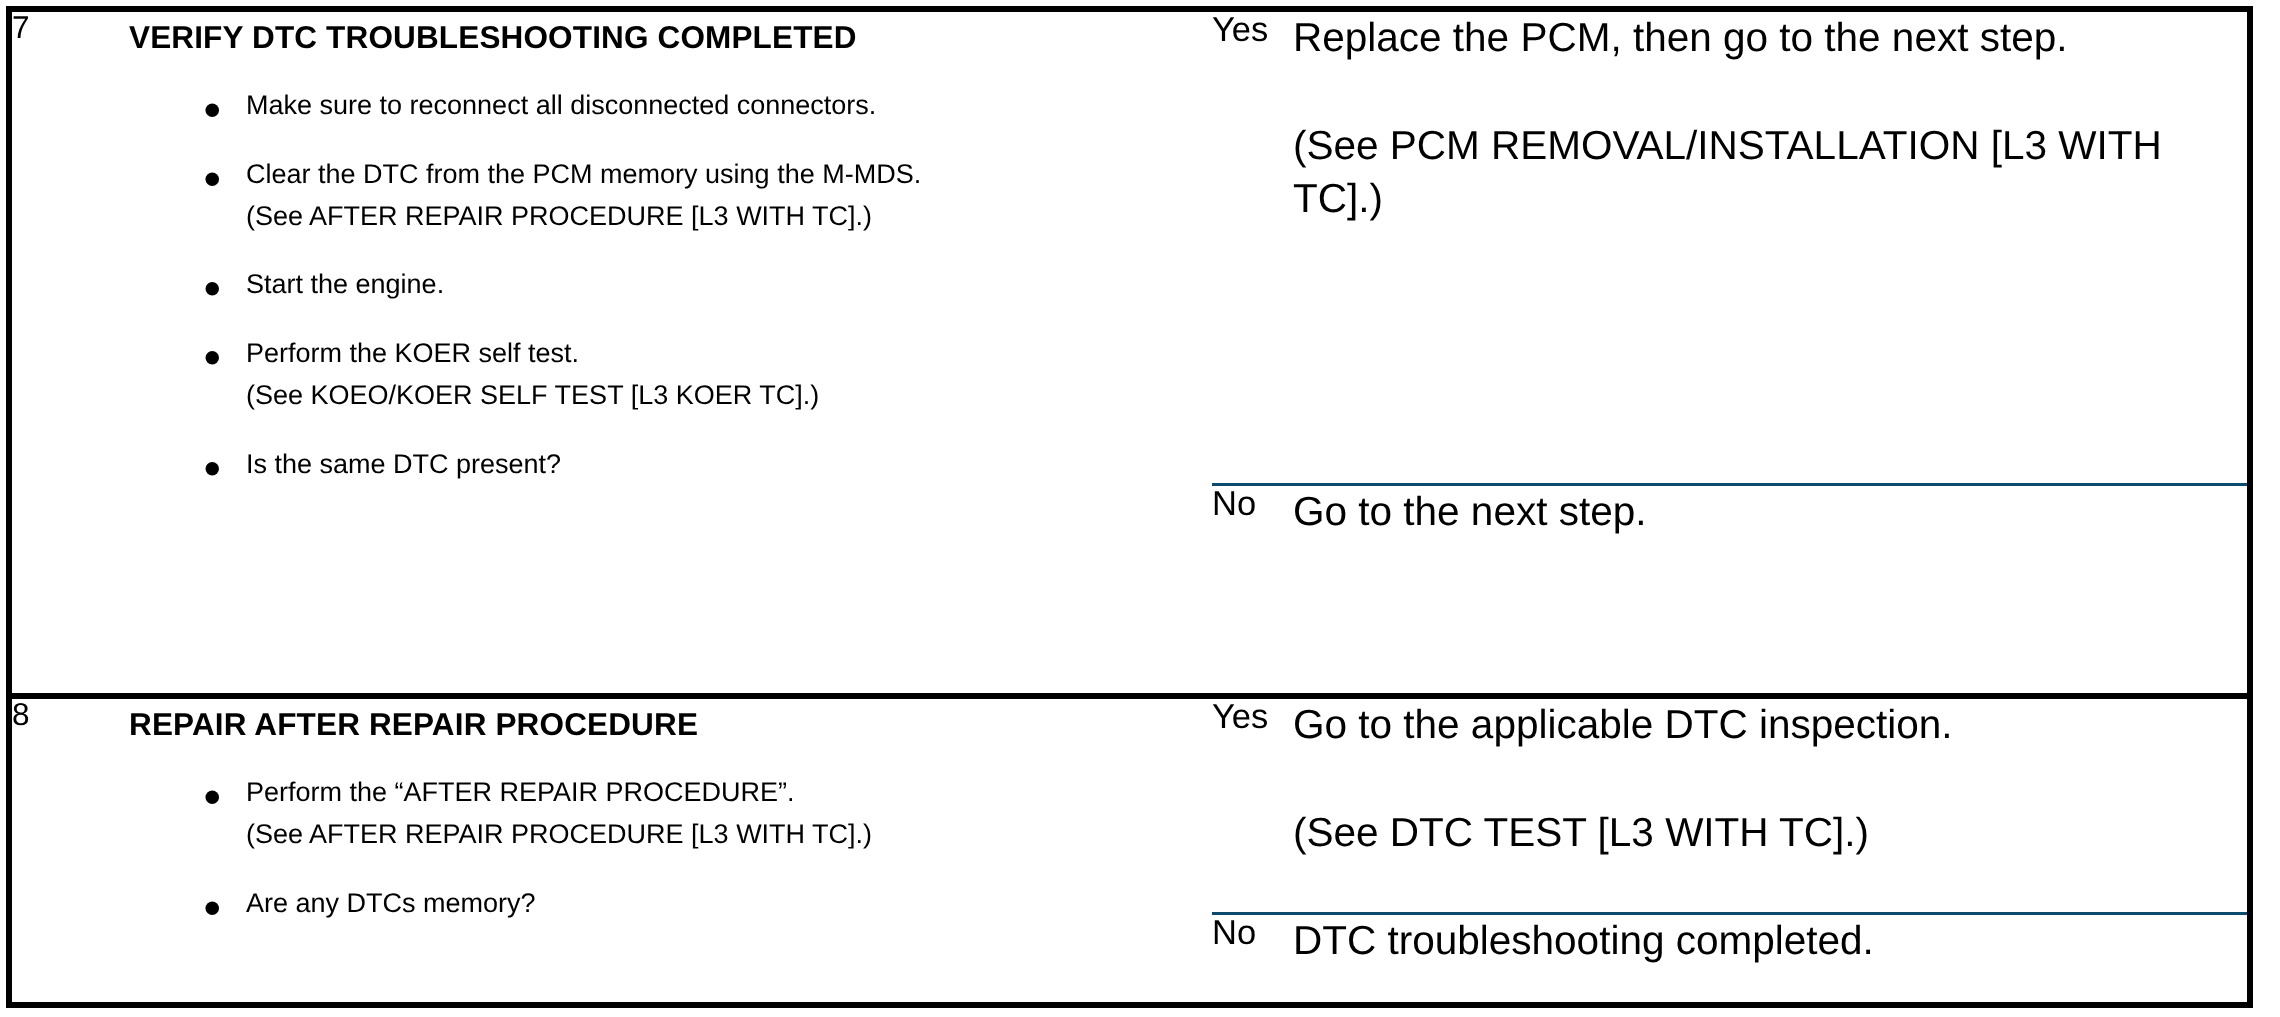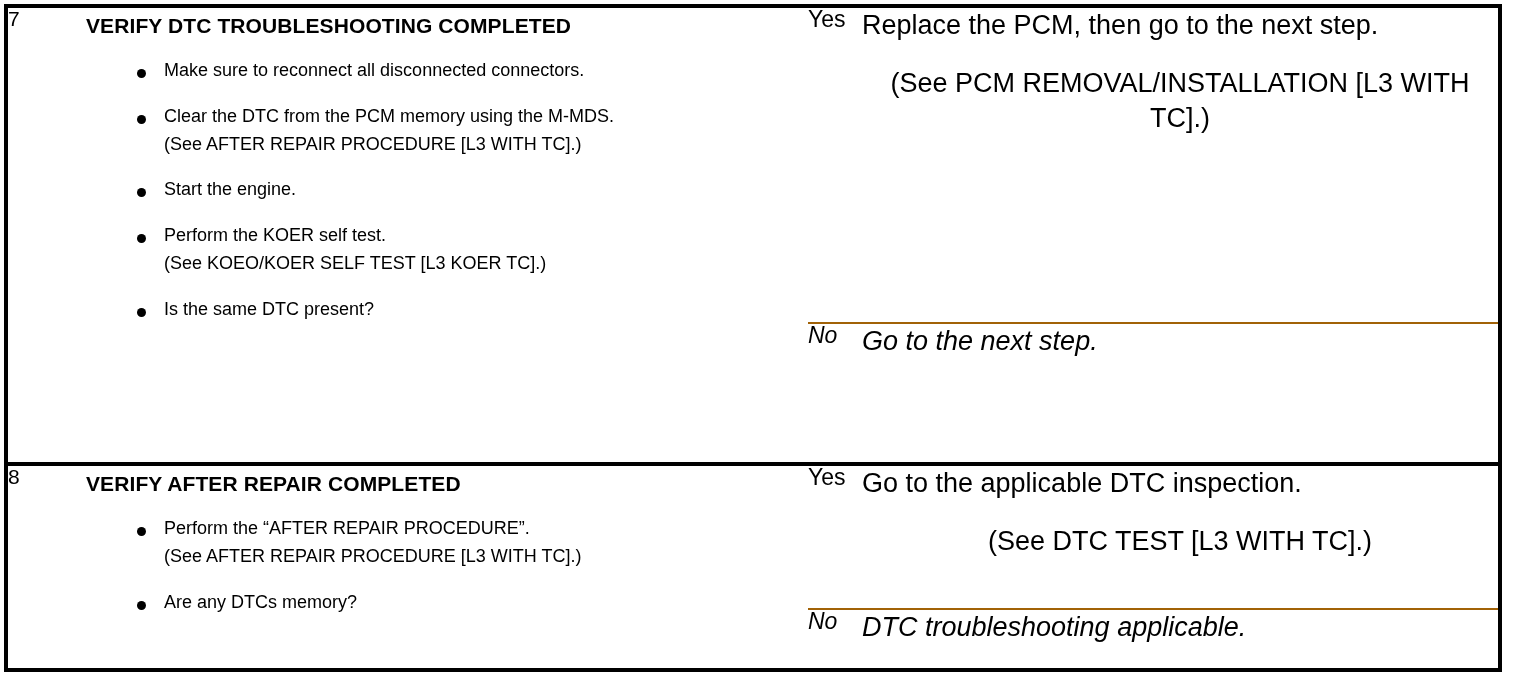--- a/index.html
+++ b/index.html
@@ -111,38 +111,37 @@
     width: 100%;
     height: 100%;
     border-collapse: collapse;
     table-layout: fixed;
   }
   .answers td {
     vertical-align: top;
     padding: 0;
   }
   .answers tr + tr > td {
-    border-top: 2px solid #a16207;
-    font-style: italic;
+    border-top: 2px solid #0c4a6e;
   }
   .ans-label {
     width: 54px;
     border-right: 2px solid #000000;
     font-size: 23px;
     line-height: 1;
     padding: 8px 0 0 6px;
     white-space: nowrap;
   }
   .ans-text {
     font-size: 27px;
     line-height: 1.32;
     padding: 8px 8px 8px 8px;
   }
   .ans-text .ans-line { display: block; }
-  .ans-text .ans-line + .ans-line { margin-top: 22px; text-align: center; }
+  .ans-text .ans-line + .ans-line { margin-top: 36px; }
 
   
   .r7 .ans-yes { height: 314px; }
   .r7 .ans-no  { height: 138px; }
   .r8 .ans-yes { height: 142px; }
   .r8 .ans-no  { height: 58px; }
 </style>
 </head>
 <body>
 
@@ -197,42 +196,42 @@
         </td>
       </tr>
 
       <tr class="step-row r8">
 
         <td class="cell-step">
           <div class="step-num">8</div>
         </td>
 
         <td class="cell-body">
-          <div class="proc-title">VERIFY AFTER REPAIR COMPLETED</div>
+          <div class="proc-title">REPAIR AFTER REPAIR PROCEDURE</div>
           <ul class="proc-list">
             <li class="bulleted">Perform the “AFTER REPAIR PROCEDURE”.</li>
             <li class="note">(See AFTER REPAIR PROCEDURE [L3 WITH TC].)</li>
             <li class="bulleted">Are any DTCs memory?</li>
           </ul>
         </td>
 
         <td colspan="2">
           <table class="answers r8">
             <tbody>
               <tr>
                 <td class="ans-label ans-yes">Yes</td>
                 <td class="ans-text ans-yes">
                   <span class="ans-line">Go to the applicable DTC inspection.</span>
                   <span class="ans-line">(See DTC TEST [L3 WITH TC].)</span>
                 </td>
               </tr>
               <tr>
                 <td class="ans-label ans-no">No</td>
                 <td class="ans-text ans-no">
-                  <span class="ans-line">DTC troubleshooting applicable.</span>
+                  <span class="ans-line">DTC troubleshooting completed.</span>
                 </td>
               </tr>
             </tbody>
           </table>
         </td>
       </tr>
 
     </tbody>
   </table>
 

